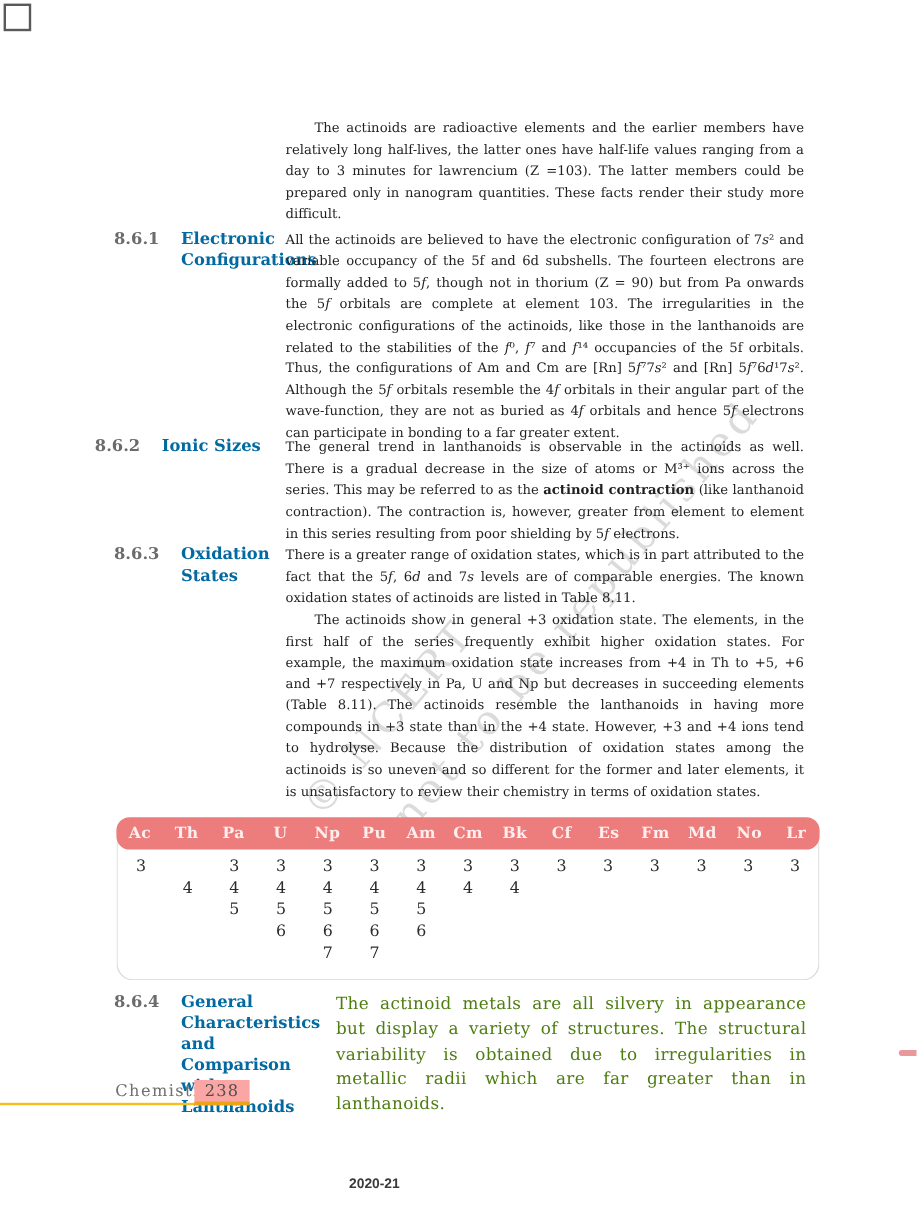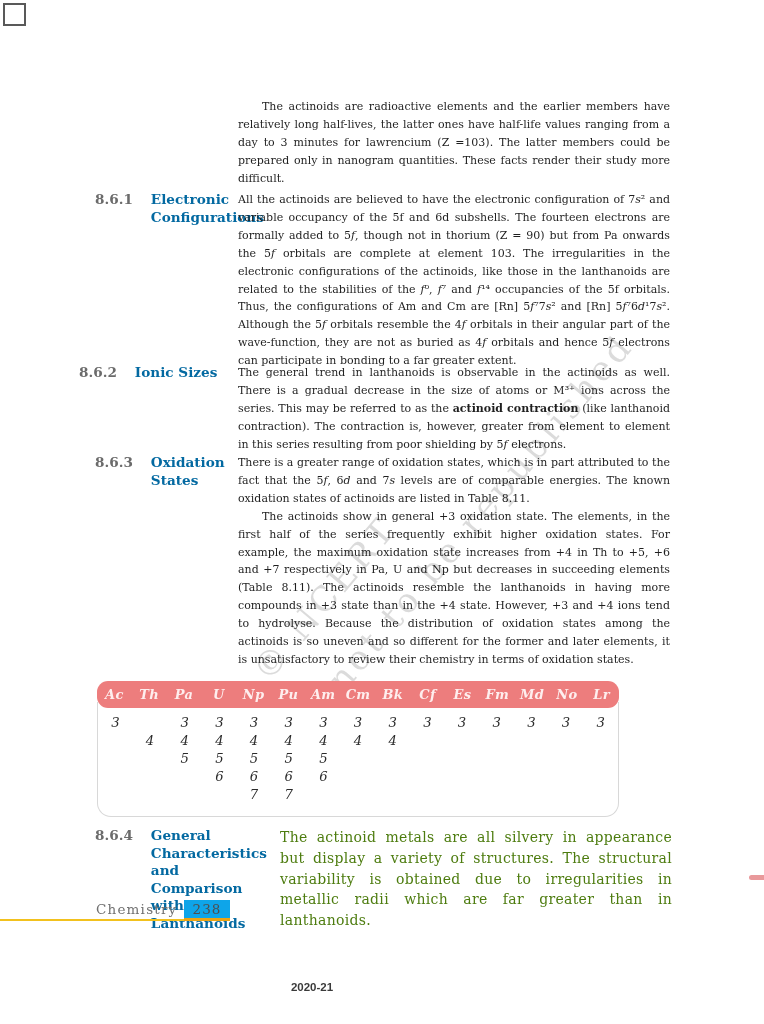--- a/index.html
+++ b/index.html
@@ -16,37 +16,37 @@
   .indent{text-indent:24px;}
   .copy p{margin:0;}
   
   .sechead{position:absolute;display:flex;gap:18px;font-weight:bold;font-size:13.6px;line-height:17.5px;}
   .secnum{color:#6b6b6b;white-space:nowrap;}
   .sectitle{color:#0369a1;}
   b{font-weight:bold;}
   
   .tbl-title{position:absolute;left:97px;width:586px;text-align:center;font-weight:bold;
              font-size:13.2px;color:#4c4c4c;word-spacing:5px;}
-  .ox-table{position:absolute;left:97px;top:681px;width:522px;font-style:italic;}
+  .ox-table{position:absolute;left:97px;top:681px;width:586px;}
   .ox-head{display:grid;grid-template-columns:repeat(15,1fr);height:27px;align-items:center;
            background:#ed7d7d;border-radius:11px;position:relative;z-index:2;}
   .ox-head .th{text-align:center;color:#feeeee;font-weight:bold;font-size:13px;letter-spacing:.3px;}
   .ox-body{display:grid;grid-template-columns:repeat(15,1fr);grid-auto-rows:18px;
            border:1px solid #d8d8d8;border-radius:0 0 14px 14px;border-top:none;
            background:#fff;margin-top:-6px;padding:12px 0 12px 0;position:relative;z-index:1;}
   .ox-body .td{text-align:center;font-size:13.2px;color:#2b2b2b;line-height:18px;}
   
   .s4copy{position:absolute;left:280px;top:827px;width:392px;font-size:14px;line-height:20.8px;
           text-align:justify;letter-spacing:.3px;word-spacing:1.5px;color:#4d7c0f;}
   
   .footer-rule{position:absolute;left:0;top:919px;width:206px;height:2px;background:#f2c11e;}
   .footer-book{position:absolute;left:96px;top:901px;font-size:13.5px;color:#707070;letter-spacing:1.2px;}
-  .footer-pagebox{position:absolute;left:162px;top:900px;width:46px;height:18px;background:#0ea5e9;
+  .footer-pagebox{position:absolute;left:162px;top:900px;width:46px;height:18px;background:#fca5a5;
                   border-bottom:3px solid #eca414;text-align:center;font-size:13.5px;color:#4e4e4e;
-                  line-height:18px;letter-spacing:1px;margin-left:22px;}
+                  line-height:18px;letter-spacing:1px;}
   .footer-year{position:absolute;left:0;top:981px;width:624px;text-align:center;
                font-family:"Liberation Sans", sans-serif;font-size:11.5px;font-weight:bold;color:#3a3a3a;}
   .edge-tab{position:absolute;right:0;top:875px;width:15px;height:5px;background:#e9999b;border-radius:3px 0 0 3px;}
 </style>
 </head>
 <body>
 
 <div class="page">
 
   <div class="cropmark"></div>

